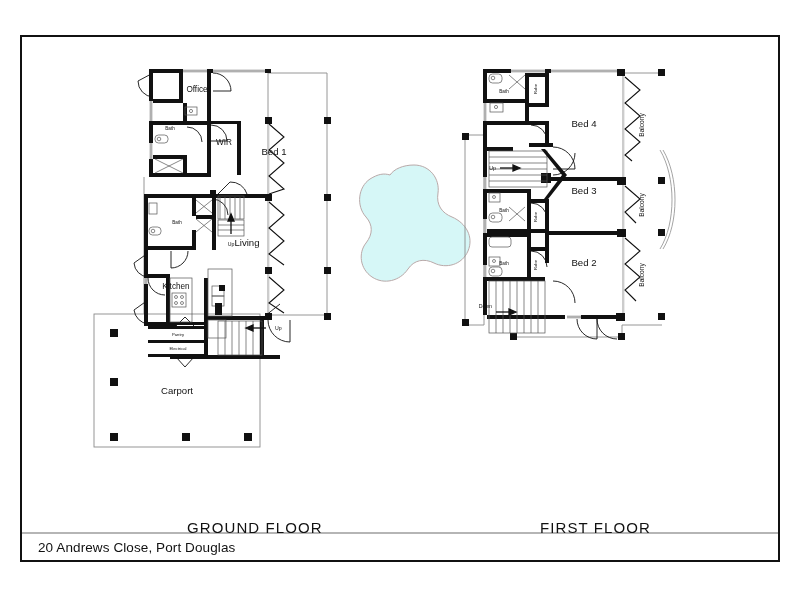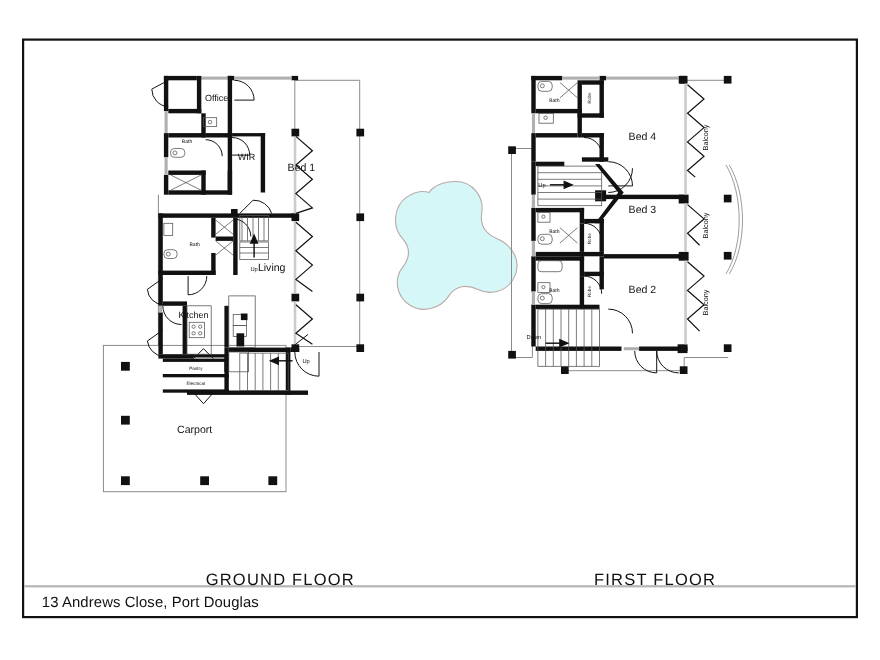--- a/index.html
+++ b/index.html
@@ -19,21 +19,21 @@
   .rmtiny{font-size:4.2px;}
   .updn{font-size:5.2px;}
   .balc{font-size:6.6px;}
 </style>
 </head>
 <body>
 
 <div id="stage">
   <div id="frame">
     <div id="divider"></div>
-    <div id="address">13 Andrews Close, Port Douglas</div>
+    <div id="address">20 Andrews Close, Port Douglas</div>
     <div class="floorlabel" id="gf-label">GROUND FLOOR</div>
     <div class="floorlabel" id="ff-label">FIRST FLOOR</div>
 
     <svg width="760" height="527" viewBox="0 0 760 527">
       <g stroke-linecap="butt">
 
         <g stroke="#8a8a8a" stroke-width="0.9" fill="none">
           <path d="M246,36 L305,36 L305,278 L246,278"></path>
           <path d="M246,36 L246,278"></path>
           <path d="M122,140 L122,296"></path>

